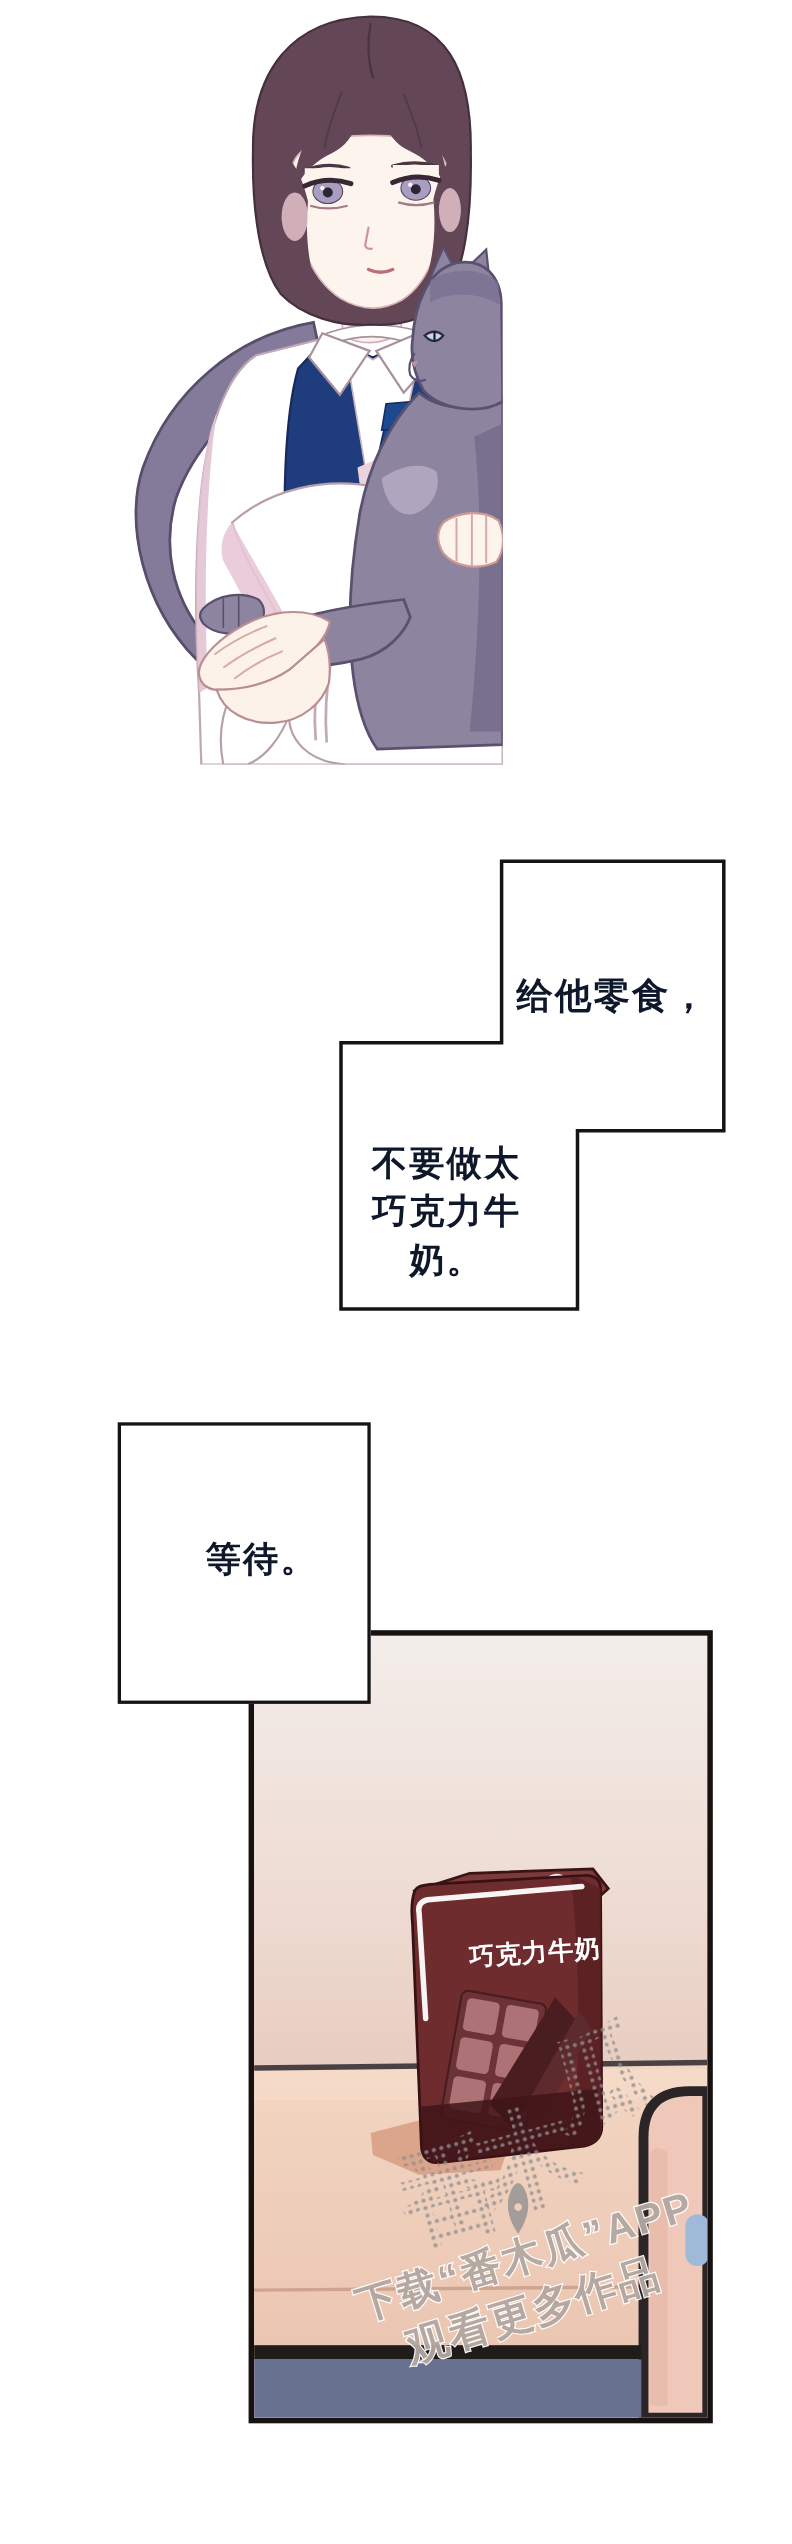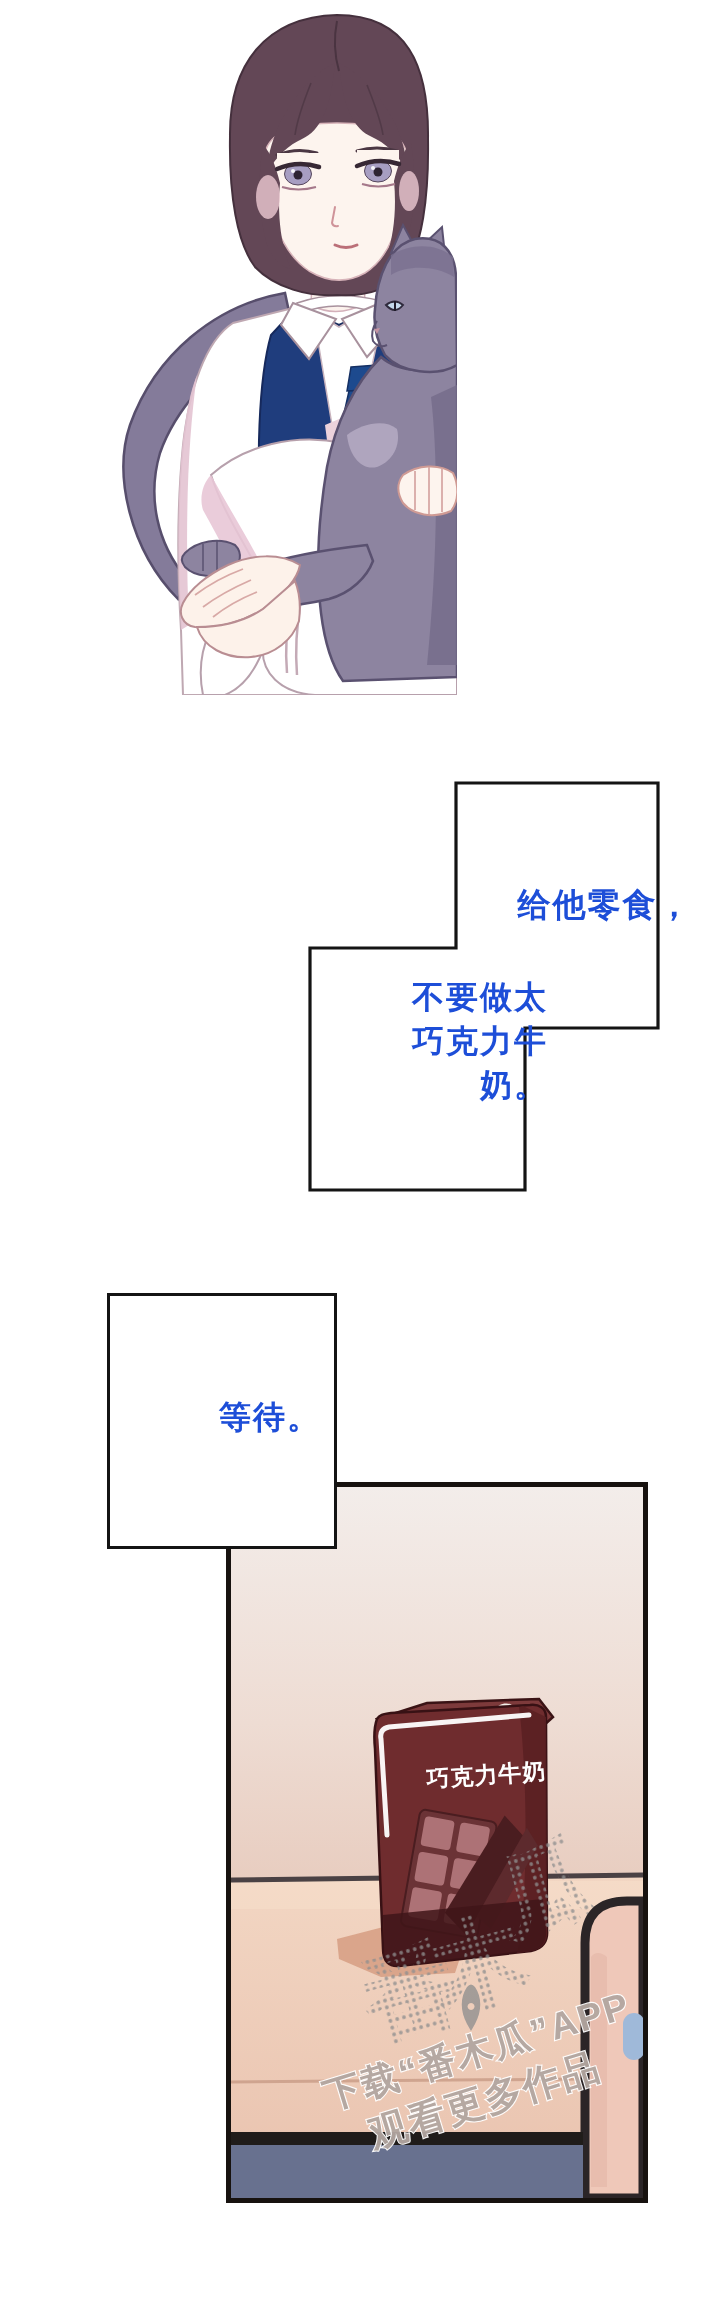--- a/index.html
+++ b/index.html
@@ -1,23 +1,23 @@
 <!DOCTYPE html>
 <html><head>
 <meta charset="utf-8">
 <style>
   html,body{margin:0;padding:0;background:#ffffff;}
   .page{position:relative;width:720px;height:2313px;background:#ffffff;overflow:hidden;
         font-family:"Liberation Sans","DejaVu Sans",sans-serif;}
   .abs{position:absolute;}
   .bubble-text{position:absolute;display:flex;align-items:center;justify-content:center;
-        text-align:right;color:#1d4ed8;font-weight:700;letter-spacing:2px;padding-left:48px;}
+        text-align:center;color:#0f172a;font-weight:700;letter-spacing:2px;}
   .t1{left:457px;top:783px;width:200px;height:245px;font-size:33px;}
-  .t2{left:312px;top:920px;width:188px;height:242px;font-size:32px;line-height:44px;}
-  .t3{left:110px;top:1296px;width:224px;height:244px;font-size:32px;font-family:Liberation Serif, serif;}
+  .t2{left:312px;top:980px;width:188px;height:242px;font-size:32px;line-height:44px;}
+  .t3{left:126px;top:1296px;width:224px;height:244px;font-size:32px;font-family:Liberation Serif, serif;}
   .bubble3{position:absolute;left:107px;top:1293px;width:230px;height:256px;
         background:#ffffff;border:3px solid #141414;box-sizing:border-box;z-index:3;}
   .panel{position:absolute;left:226px;top:1482px;width:422px;height:721px;
         background:#f2ebe8;border:5px solid #17120f;box-sizing:border-box;z-index:2;}
   .panel svg{display:block;}
   svg text{user-select:none;}
 </style>
 </head>
 <body>
 

